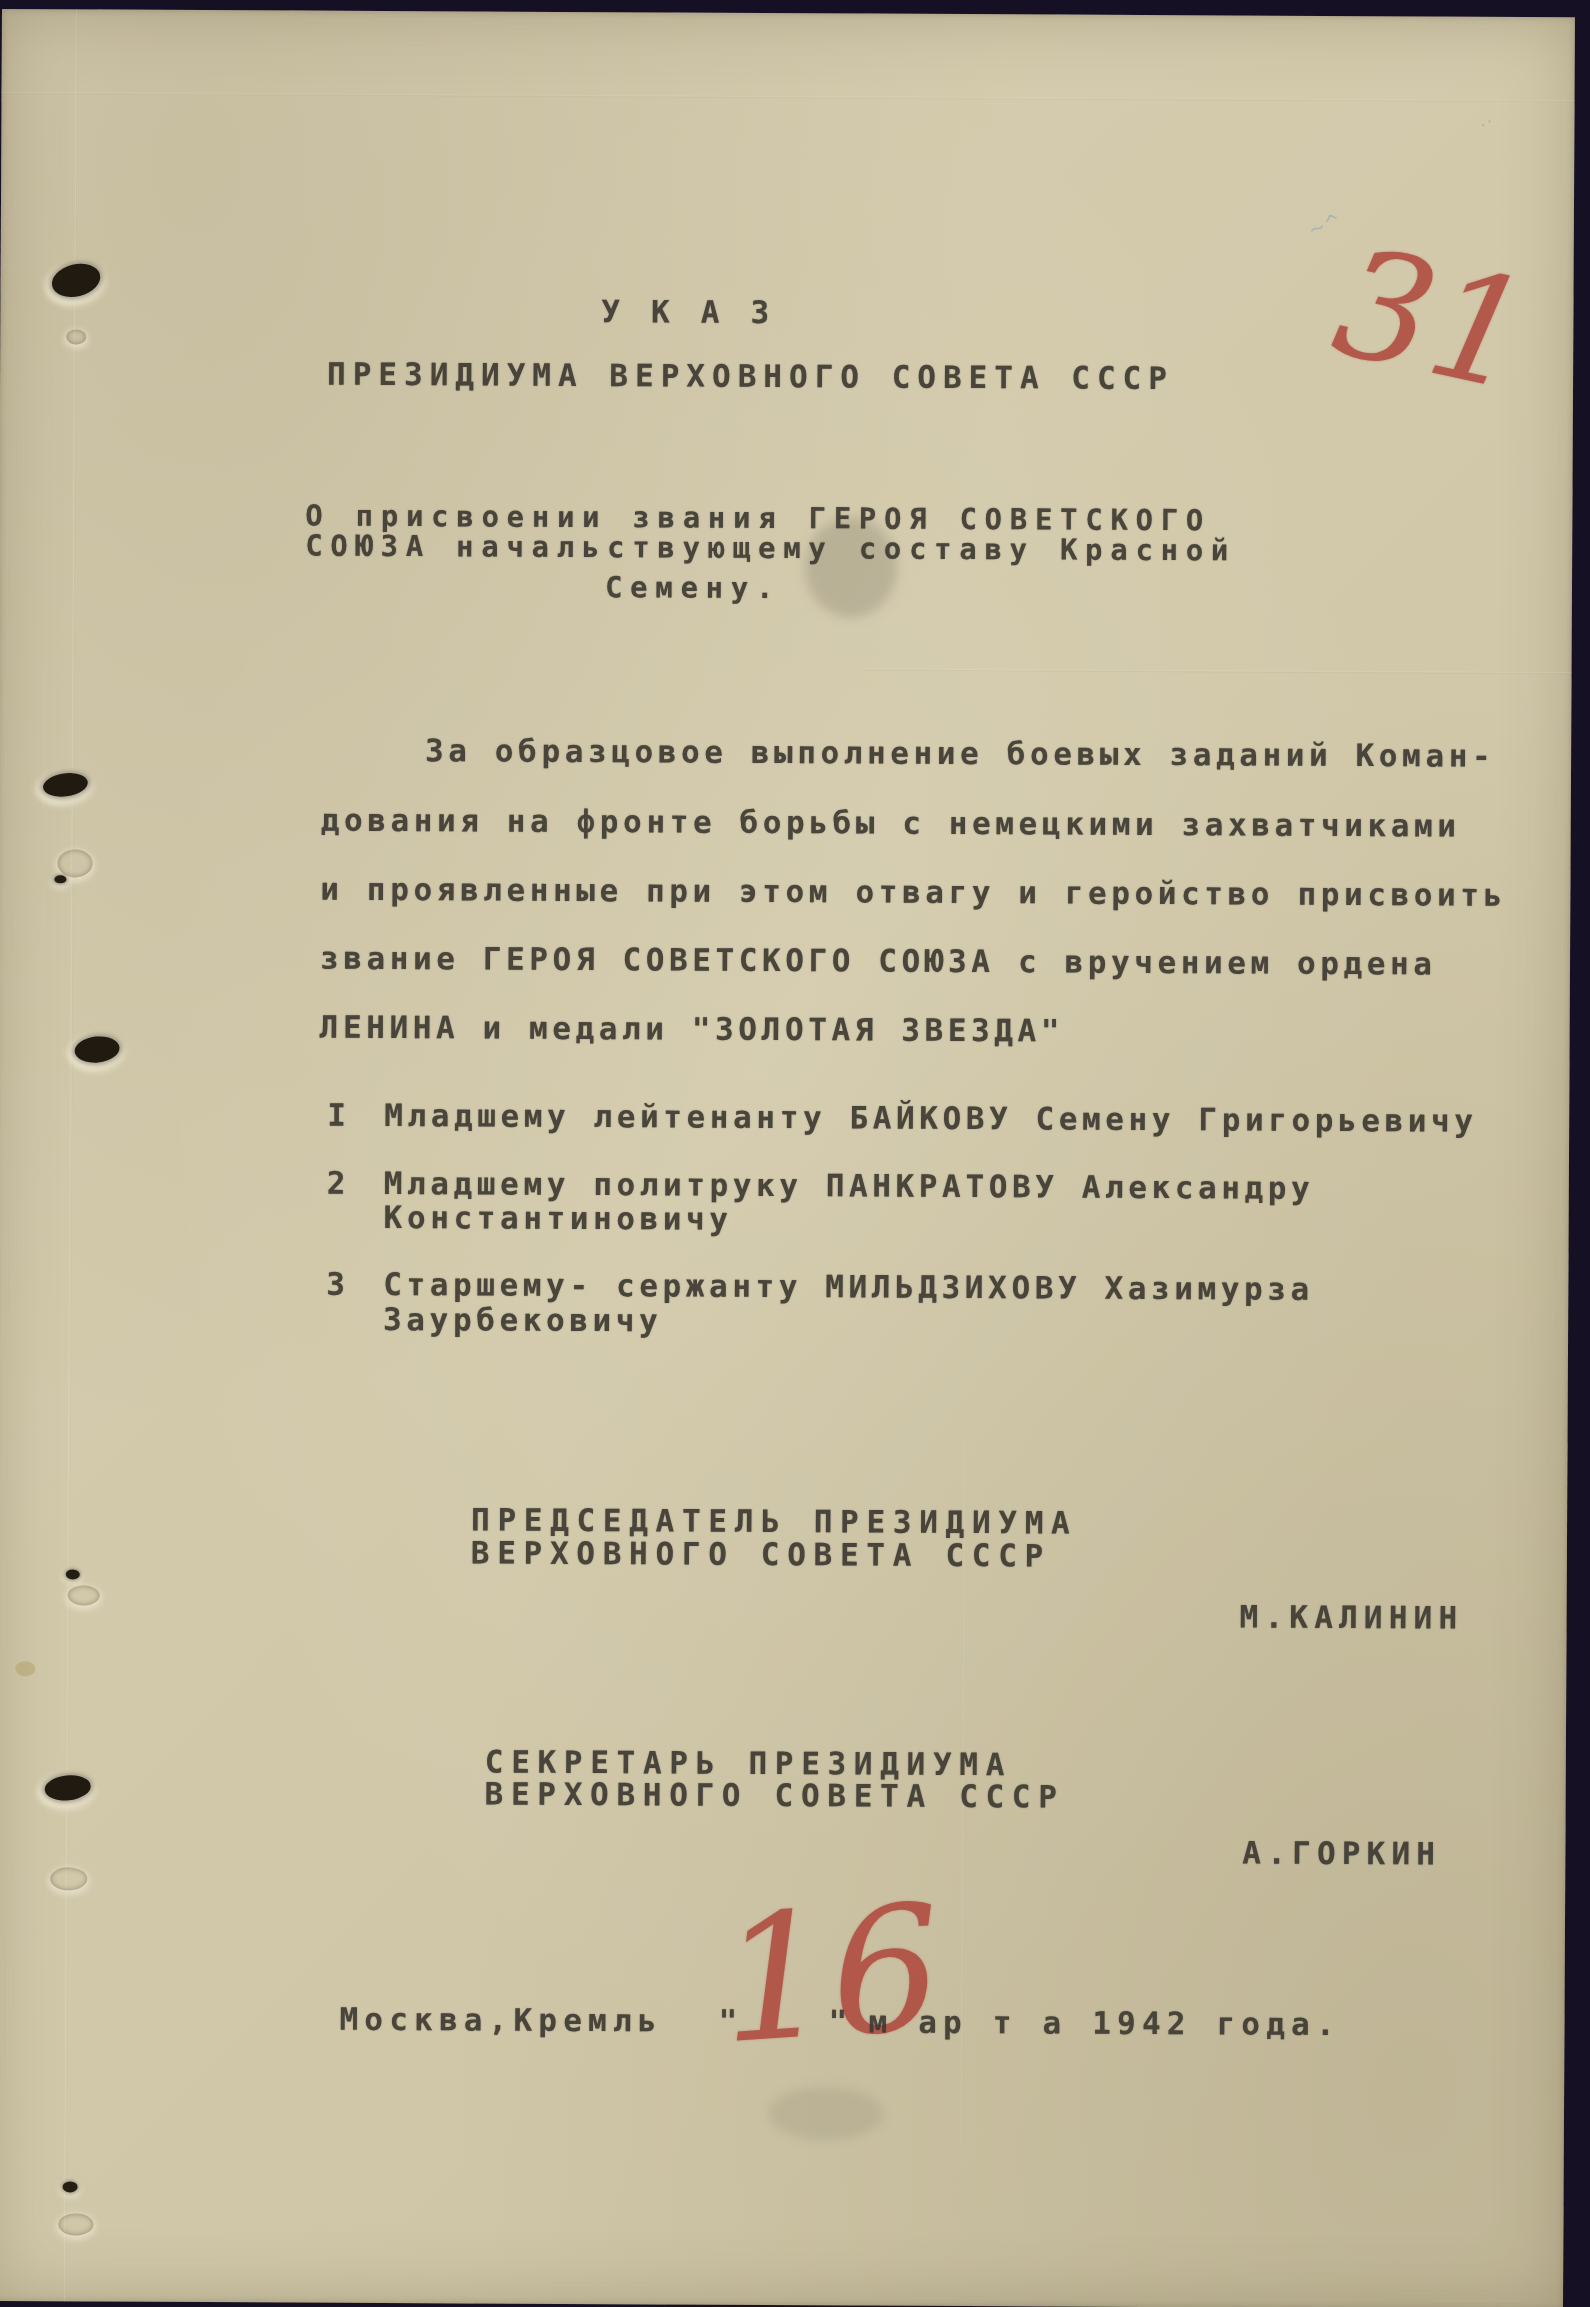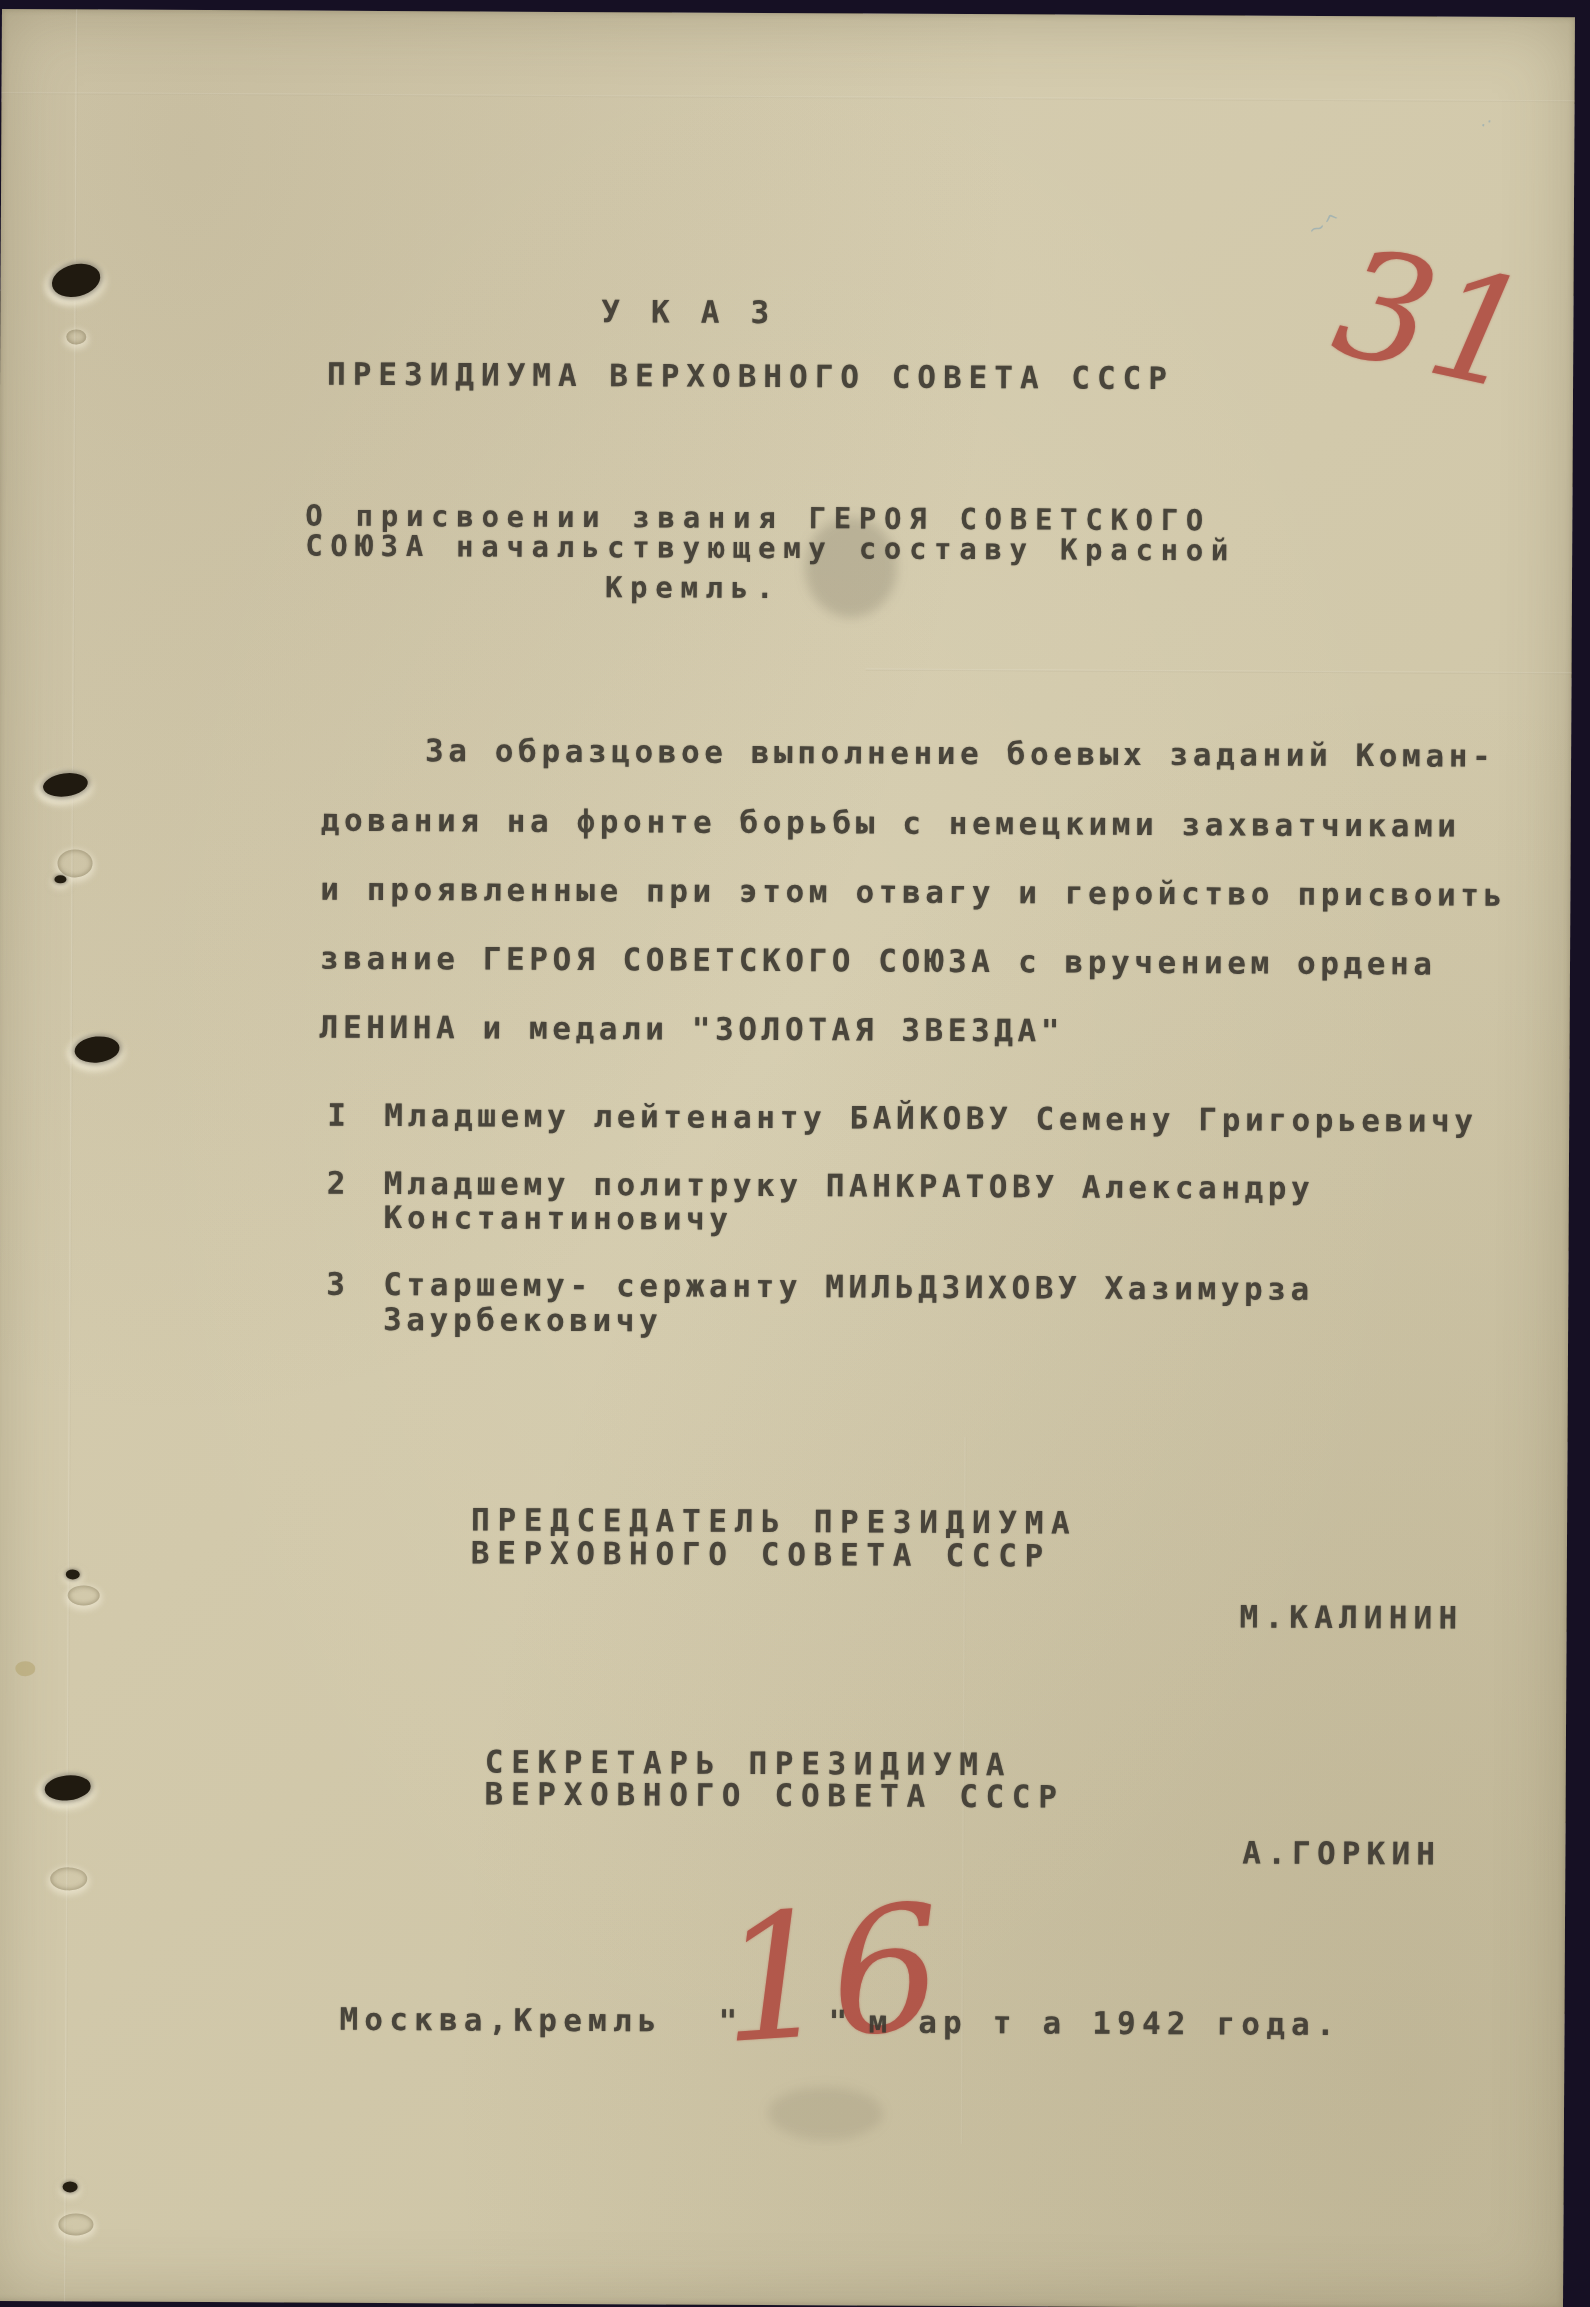--- a/index.html
+++ b/index.html
@@ -59,21 +59,21 @@
     <div class="bluemark" style="left:1307px;top:197px;font-size:20px;transform:rotate(-20deg);">~^</div>
     <div class="bluemark" style="left:1480px;top:94px;font-size:17px;transform:rotate(10deg);">.·</div>
 
     <div class="red-hand" style="left:1337px;top:228px;font-size:150px;transform:rotate(12deg);">31</div>
 
     <div class="tw fs40 ls8" style="left:601px;top:281px;">У К А З</div>
     <div class="tw fs40 ls9" style="left:327px;top:345px;">ПРЕЗИДИУМА ВЕРХОВНОГО СОВЕТА СССР</div>
 
     <div class="tw" style="left:306px;top:488px;font-size:29px;letter-spacing:7.7px;">О присвоении звания ГЕРОЯ СОВЕТСКОГО</div>
     <div class="tw" style="left:306px;top:518px;font-size:29px;letter-spacing:7.7px;">СОЮЗА начальствующему составу Красной</div>
-    <div class="tw" style="left:606px;top:558px;font-size:29px;letter-spacing:7.7px;">Кремль.</div>
+    <div class="tw" style="left:606px;top:558px;font-size:29px;letter-spacing:7.7px;">Семену.</div>
 
     <div class="tw fs40 ls6" style="left:427px;top:721px;">За образцовое выполнение боевых заданий Коман-</div>
     <div class="tw fs40 ls6" style="left:323px;top:791px;">дования на фронте борьбы с немецкими захватчиками</div>
     <div class="tw fs40 ls6" style="left:323px;top:860px;">и проявленные при этом отвагу и геройство присвоить</div>
     <div class="tw fs40 ls6" style="left:323px;top:929px;">звание ГЕРОЯ СОВЕТСКОГО СОЮЗА с вручением ордена</div>
     <div class="tw fs40 ls6" style="left:323px;top:998px;">ЛЕНИНА и медали "ЗОЛОТАЯ ЗВЕЗДА"</div>
 
     <div class="tw fs40 ls6" style="left:331px;top:1086px;">I</div>
     <div class="tw fs40 ls6" style="left:388px;top:1086px;">Младшему лейтенанту БАЙКОВУ Семену Григорьевичу</div>
 

